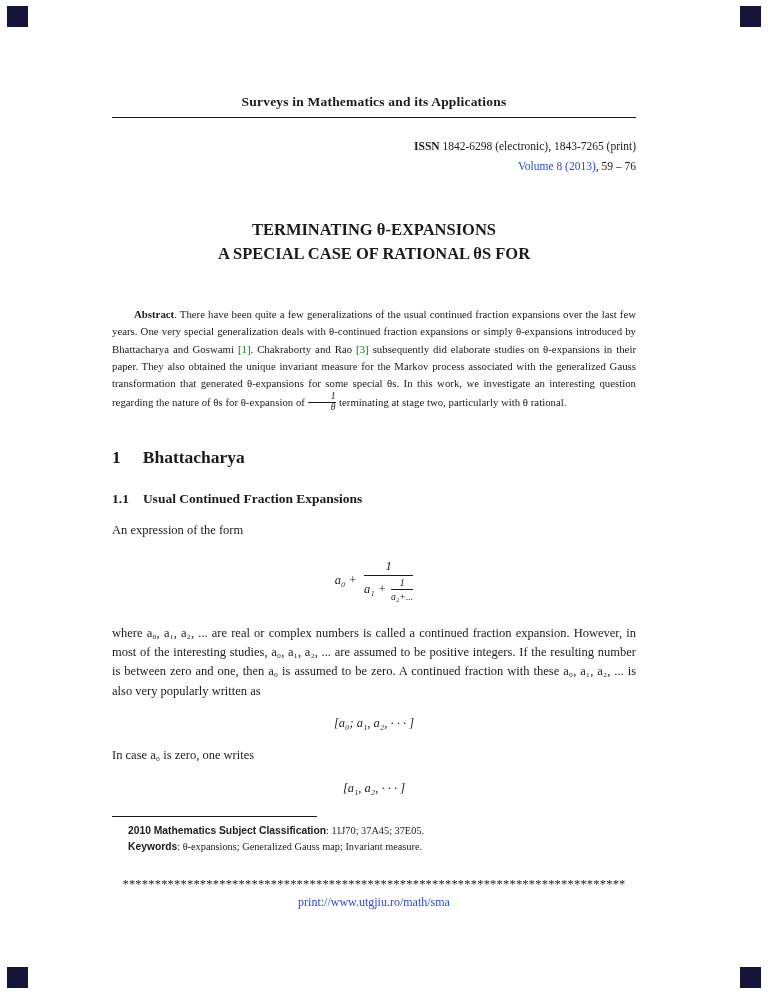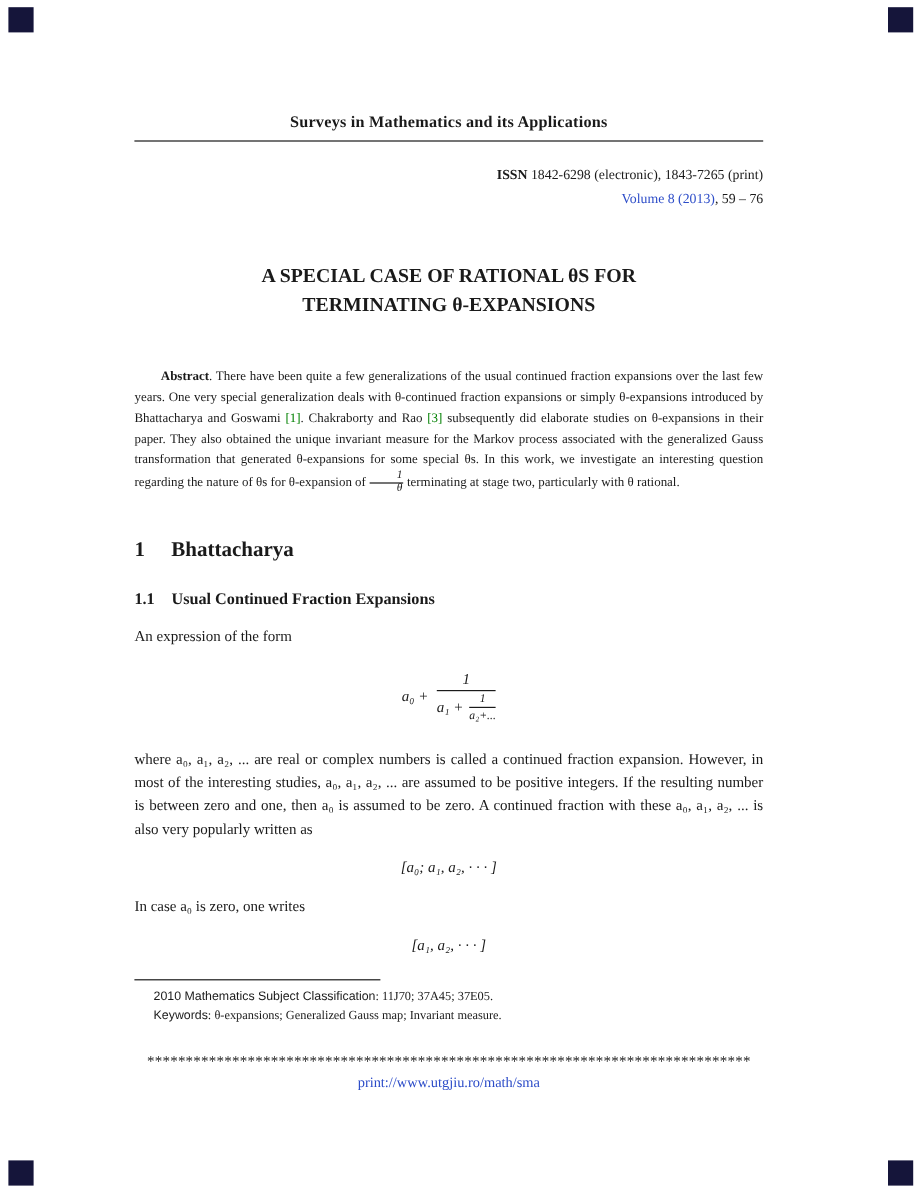--- a/index.html
+++ b/index.html
@@ -48,21 +48,21 @@
 
   .display-line{margin:15px 0;text-align:center;font-size:12.5px;font-style:italic;}
 
   .ifrac{display:inline-block;text-align:center;vertical-align:-0.45em;line-height:1.05;font-size:.88em;font-style:italic;}
   .ifrac .inum{display:block;border-bottom:.8px solid #1a1a1a;padding:0 1px;}
   .ifrac .iden{display:block;}
 
   .footnote{margin-top:20px;font-size:10.3px;line-height:1.55;}
   .footnote-rule{width:205px;border-top:1px solid #1a1a1a;margin-bottom:6px;}
   .footnote p{margin:0;text-indent:16px;}
-  .sf{font-family:"Liberation Sans","DejaVu Sans",sans-serif;}
+  .sf{font-family:"Liberation Sans","DejaVu Sans",sans-serif;font-weight:bold;}
 
   .stars{margin-top:22px;text-align:center;font-size:12.5px;letter-spacing:.2px;white-space:nowrap;}
   .footer-url{margin-top:3px;text-align:center;font-size:12px;}
 </style>
 </head>
 <body>
 
 <div class="corner tl"></div>
 <div class="corner tr"></div>
 <div class="corner bl"></div>
@@ -71,22 +71,22 @@
 <div class="content">
 
   <div class="journal-header">Surveys in Mathematics and its Applications</div>
 
   <div class="issn-block">
     <div><b>ISSN</b><span> 1842-6298 (electronic), 1843-7265 (print)</span></div>
     <div><span class="link">Volume 8 (2013)</span><span>, 59 – 76</span></div>
   </div>
 
   <div class="title-block">
+    <div>TERMINATING θ-EXPANSIONS</div>
     <div>A SPECIAL CASE OF RATIONAL θS FOR</div>
-    <div>TERMINATING θ-EXPANSIONS</div>
   </div>
 
 
   <p class="abstract"><span class="abs-label">Abstract</span><span>. There have been quite a few generalizations of the usual continued fraction expansions over the last few years. One very special generalization deals with θ-continued fraction expansions or simply θ-expansions introduced by Bhattacharya and Goswami </span><span class="cite">[1]</span><span>. Chakraborty and Rao </span><span class="cite">[3]</span><span> subsequently did elaborate studies on θ-expansions in their paper. They also obtained the unique invariant measure for the Markov process associated with the generalized Gauss transformation that generated θ-expansions for some special θs. In this work, we investigate an interesting question regarding the nature of θs for θ-expansion of </span><span class="ifrac"><span class="inum">1</span><span class="iden">θ</span></span><span> terminating at stage two, particularly with θ rational.</span></p>
 
   <div class="section-h">
     <span class="sec-num">1</span><span>Bhattacharya</span>
   </div>
 
   <div class="subsection-h">

